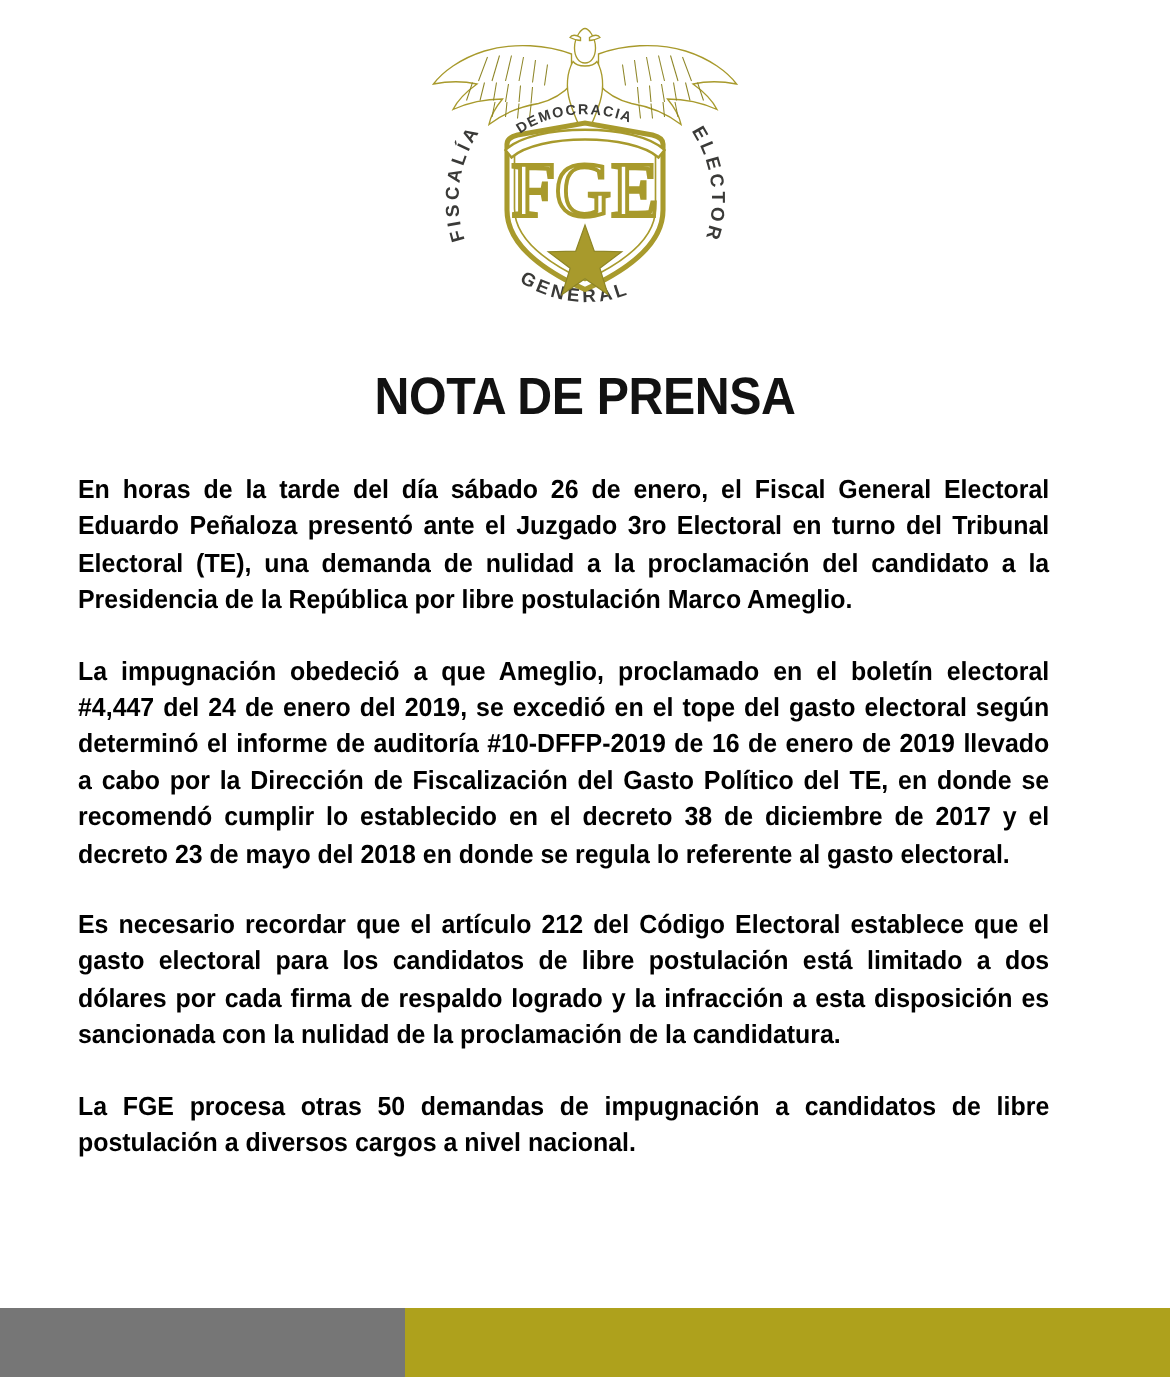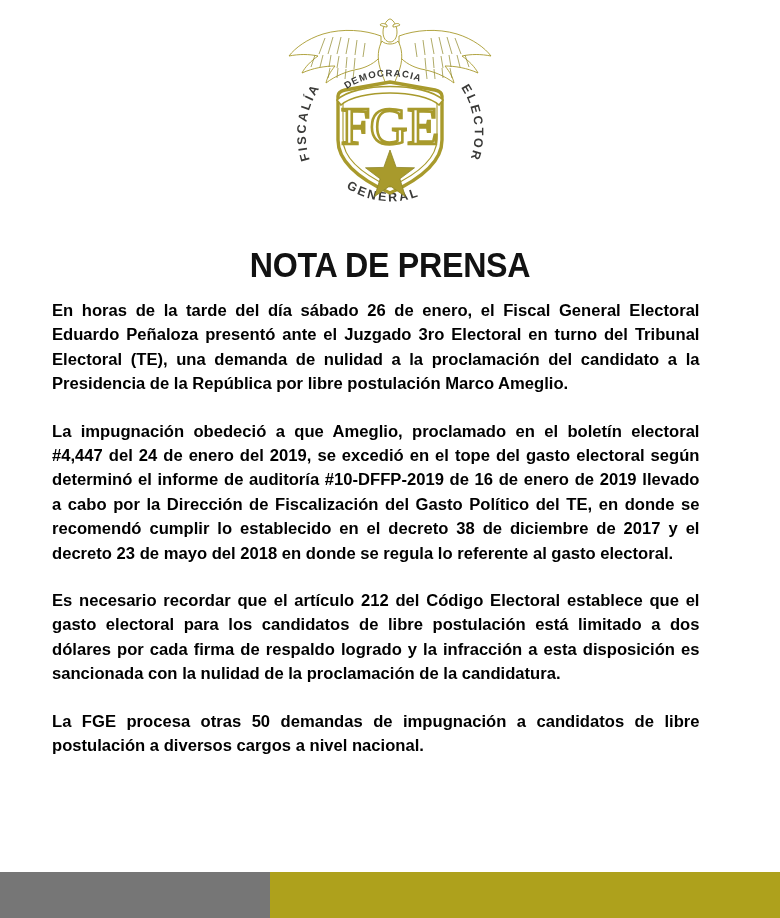--- a/index.html
+++ b/index.html
@@ -42,21 +42,21 @@
     letter-spacing: -0.3px;
     color: #121212;
     transform: scaleX(0.92);
     transform-origin: center top;
   }
 
   
   #body-text {
     position: absolute;
     left: 52px;
-    top: 298px;
+    top: 314px;
     width: 678px;
   }
   .para {
     font-family: "Liberation Sans", sans-serif;
     font-weight: bold;
     font-size: 17.4px;
     line-height: 24.4px;
     text-align: justify;
     text-justify: inter-word;
     color: #000000;

